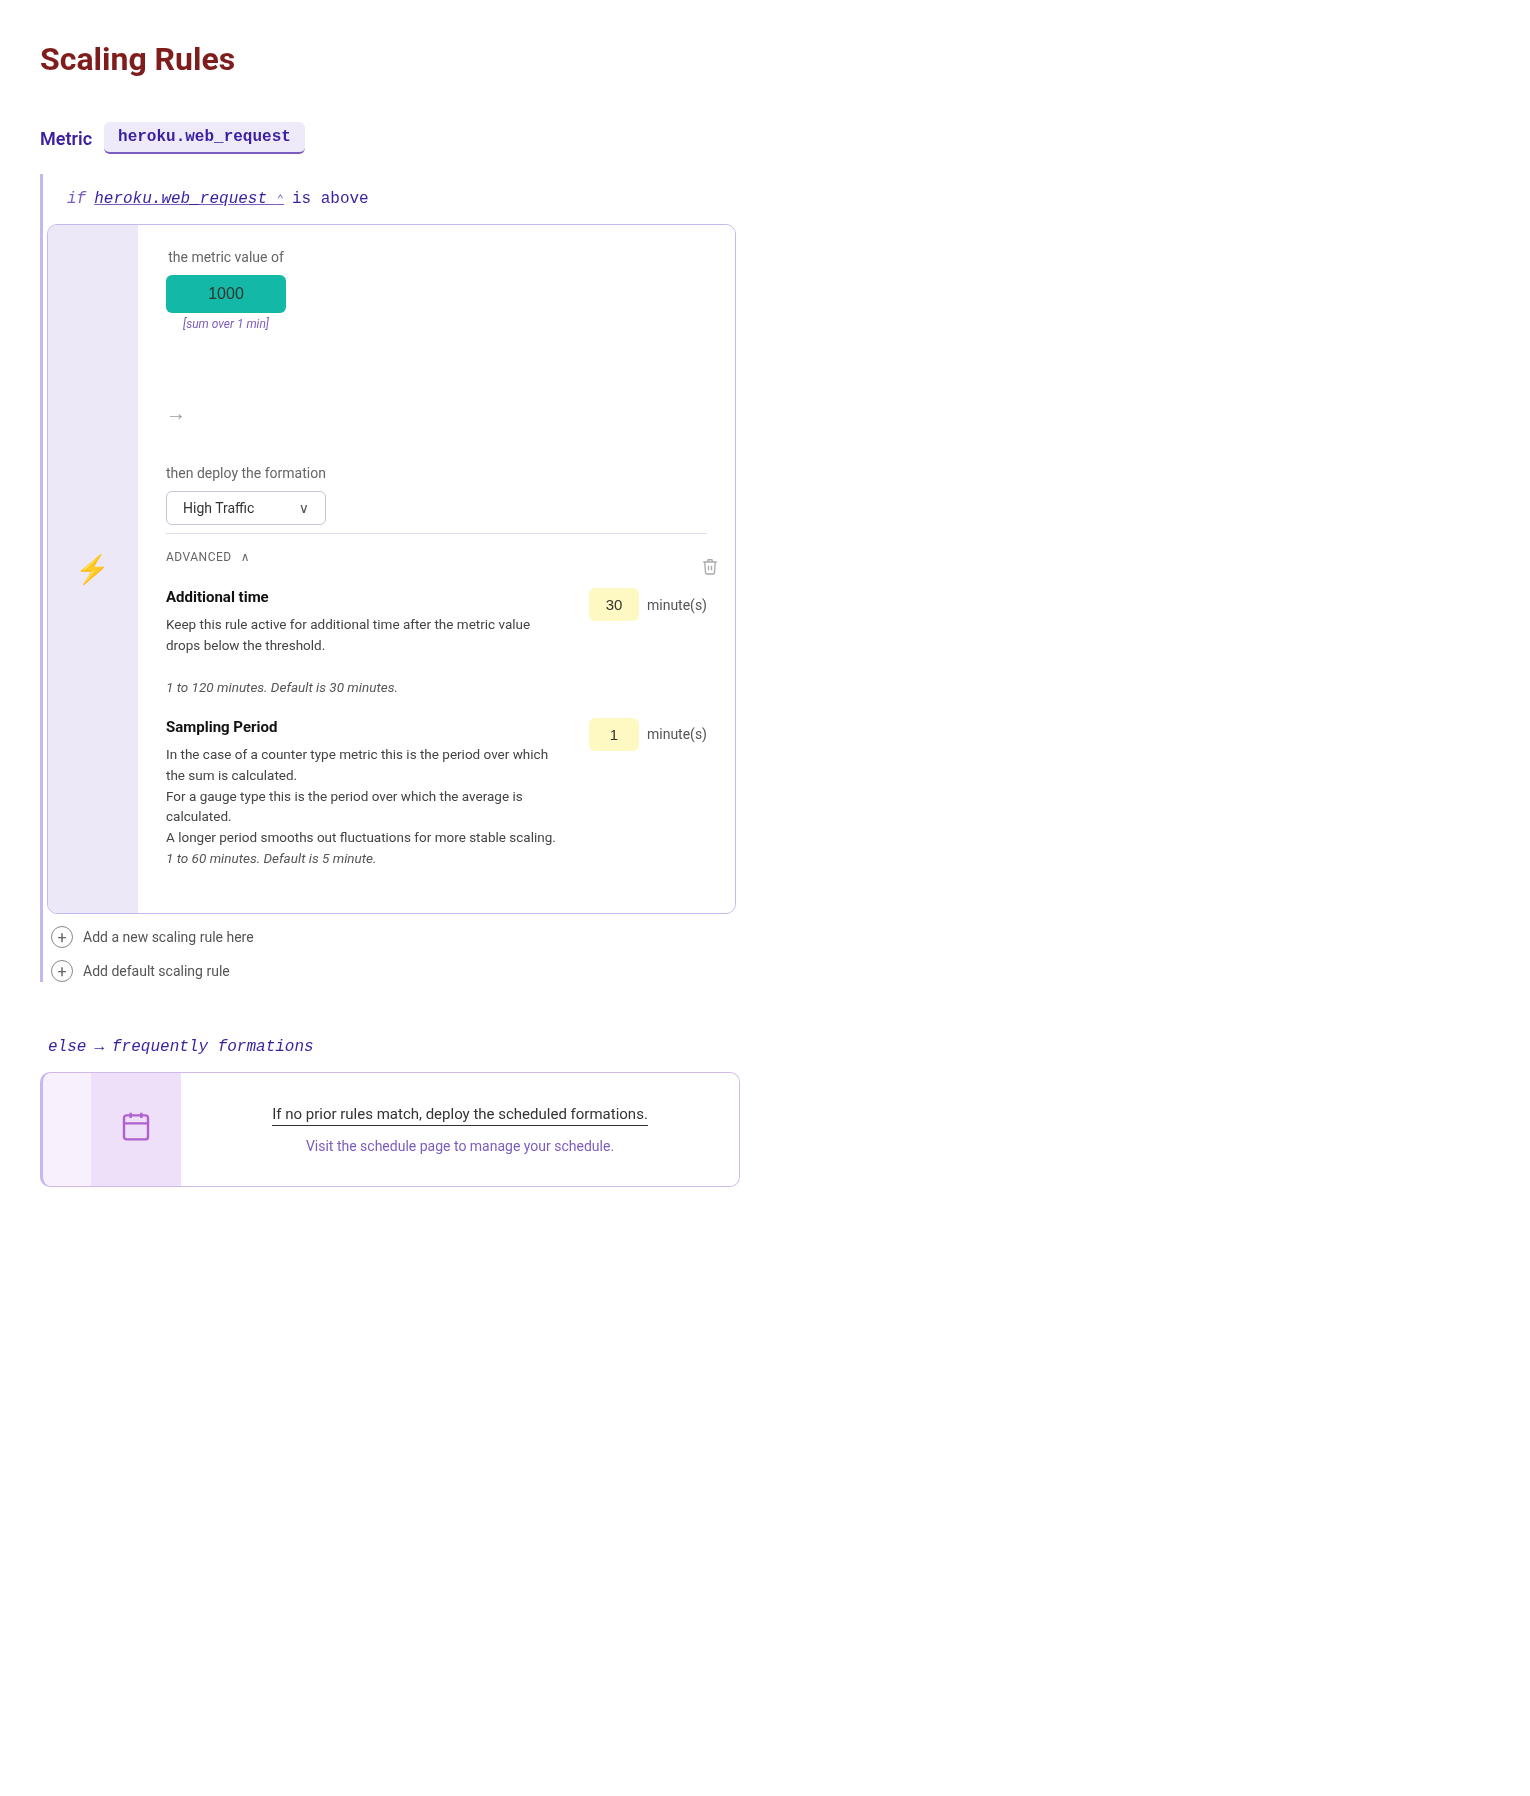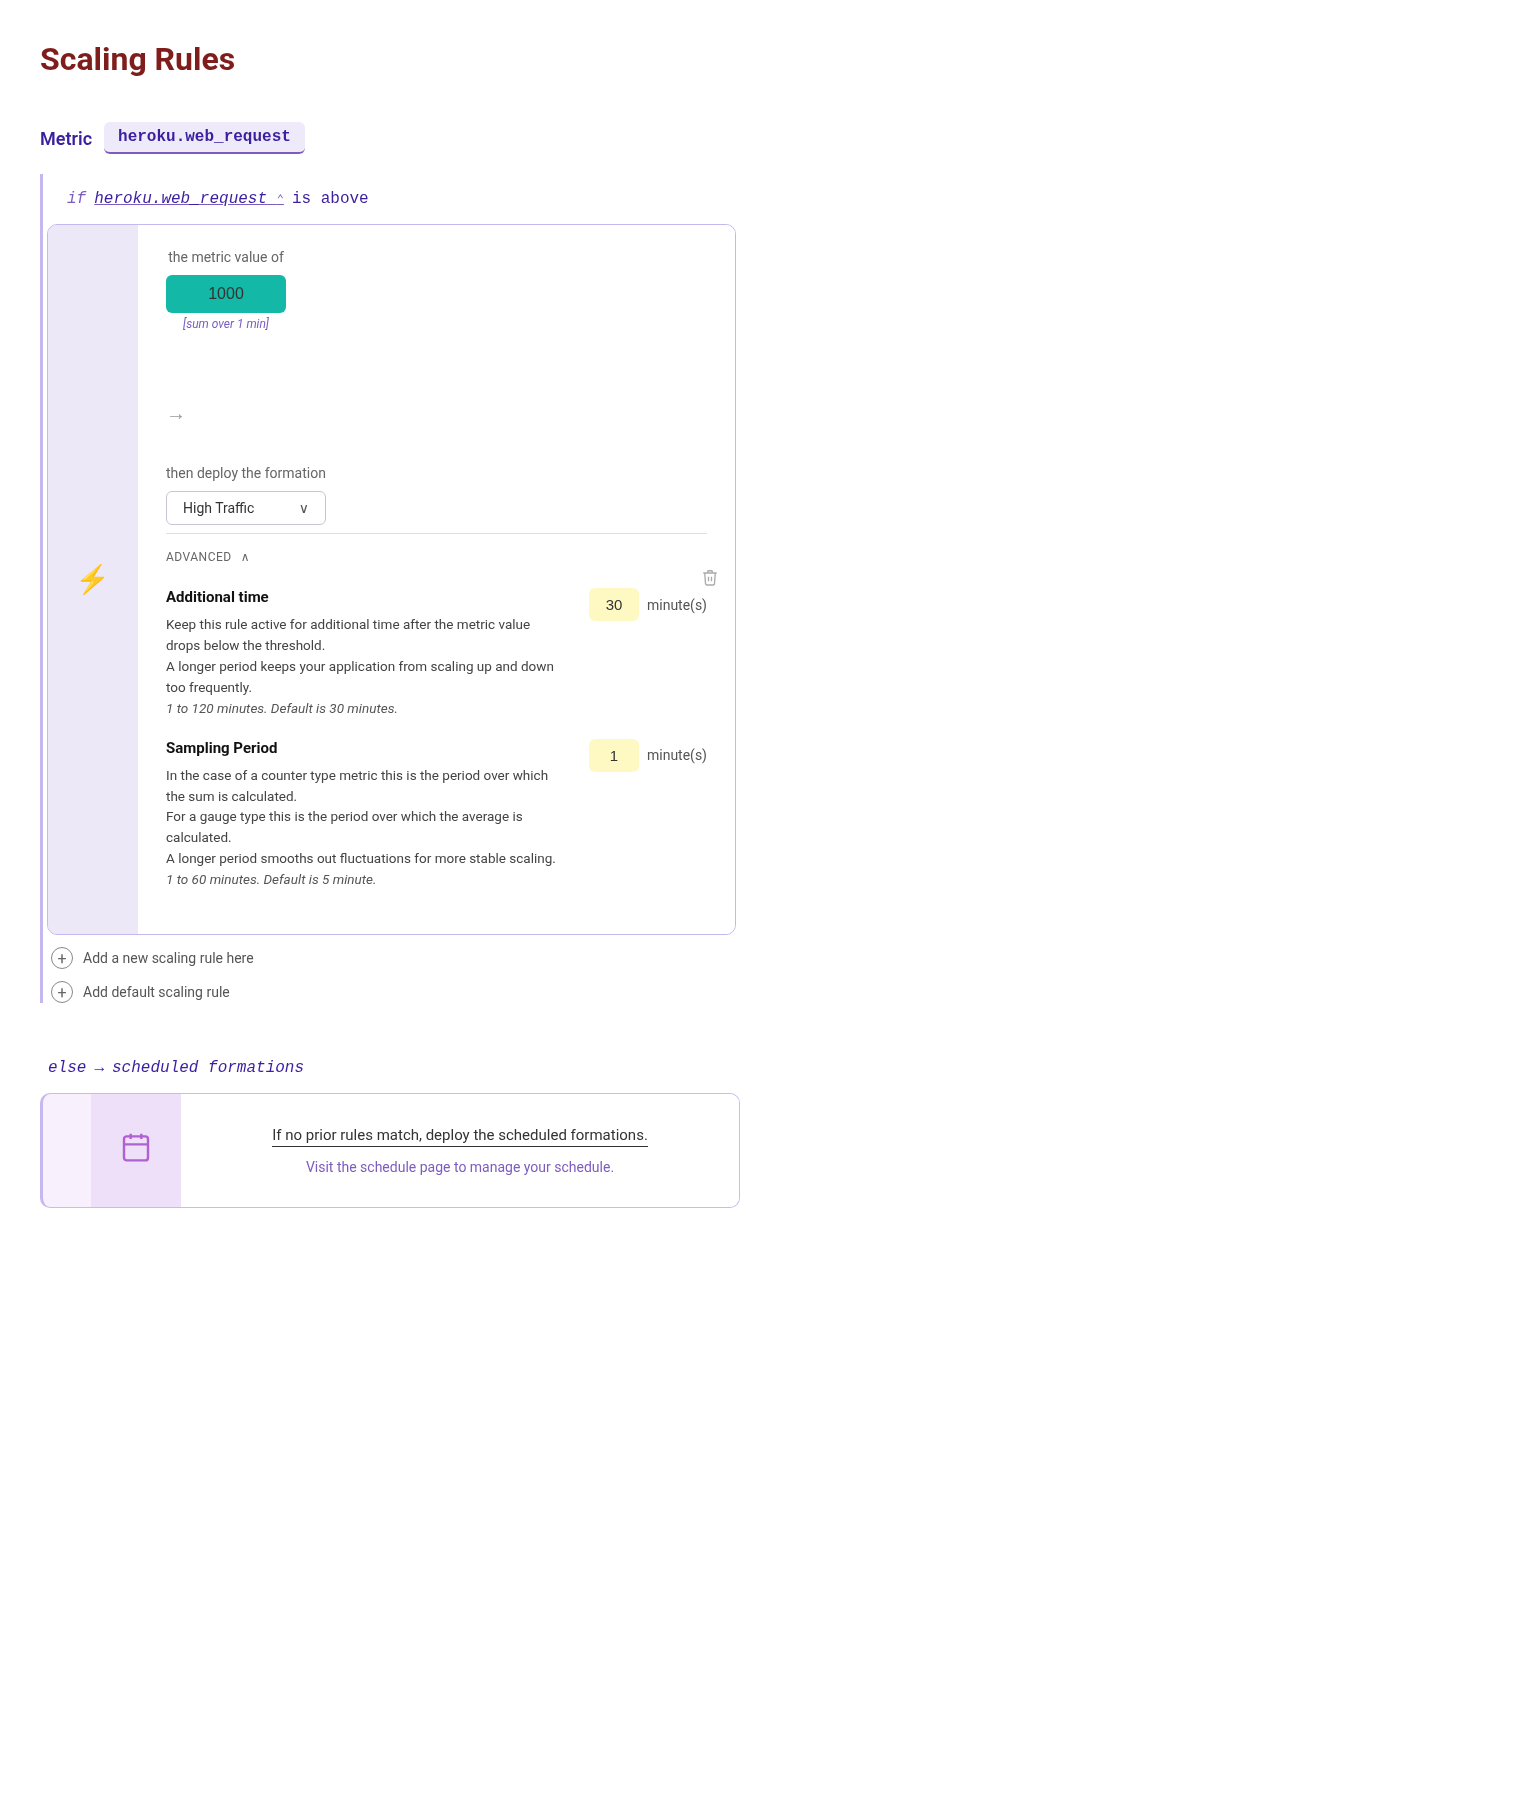--- a/index.html
+++ b/index.html
@@ -418,21 +418,21 @@
           <span>ADVANCED</span>
           <span>∧</span>
         </div>
 
         <div class="advanced-section">
           <div class="advanced-row">
             <div class="advanced-info">
               <div class="advanced-title">Additional time</div>
               <div class="advanced-desc">
                 <span>Keep this rule active for additional time after the metric value drops below the threshold.</span><br>
-                <span>A longer period keeps your application from scaling up and down too frequently.</span><br>
+                <br>
                 <em><span>1 to 120 minutes. Default is 30 minutes.</span></em>
               </div>
             </div>
             <div class="time-input">
               <input class="time-number" type="text" value="30" style="">
               <span class="time-unit">minute(s)</span>
             </div>
           </div>
 
           <div class="advanced-row">
@@ -471,21 +471,21 @@
   <div class="add-rule-row">
     <div class="add-icon">+</div>
     <span>Add default scaling rule</span>
   </div>
 </div>
 
 <div class="else-section">
   <div class="else-line">
     <span class="keyword">else</span>
     <span>→</span>
-    <span class="metric-ref">scheduled formations</span>
+    <span class="metric-ref">frequently formations</span>
   </div>
 
   <div class="else-card section-with-border" style="position:relative;">
     <div class="else-card-inner">
       <div class="else-icon-col" style="position:relative;">
 
         <span class="calendar-icon">
           <svg width="32" height="32" viewBox="0 0 24 24" fill="none" stroke="#b060d0" stroke-width="1.8">
             <rect x="3" y="4" width="18" height="18" rx="2" ry="2"></rect>
             <line x1="16" y1="2" x2="16" y2="6"></line>

